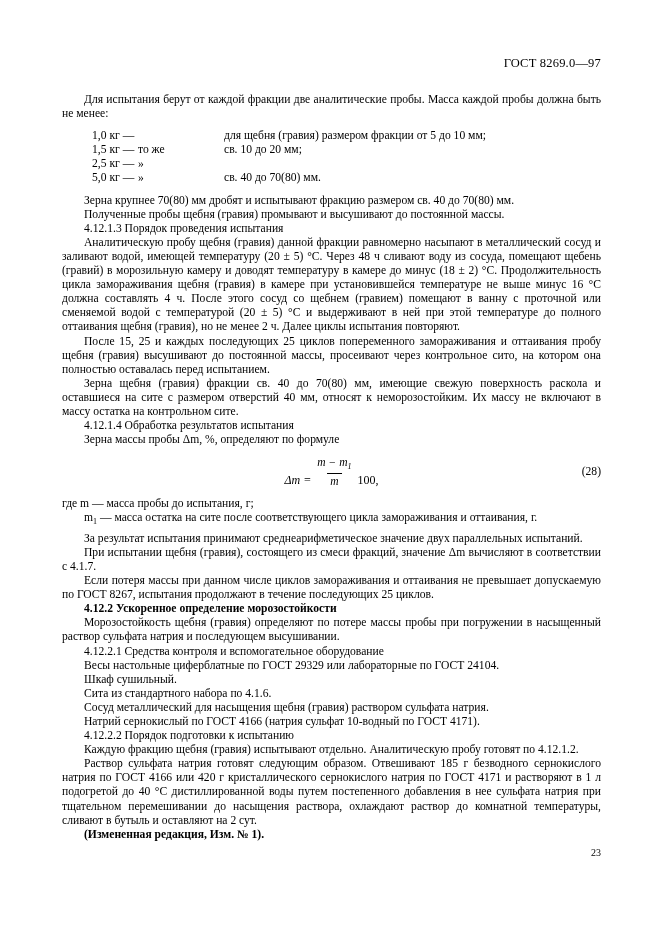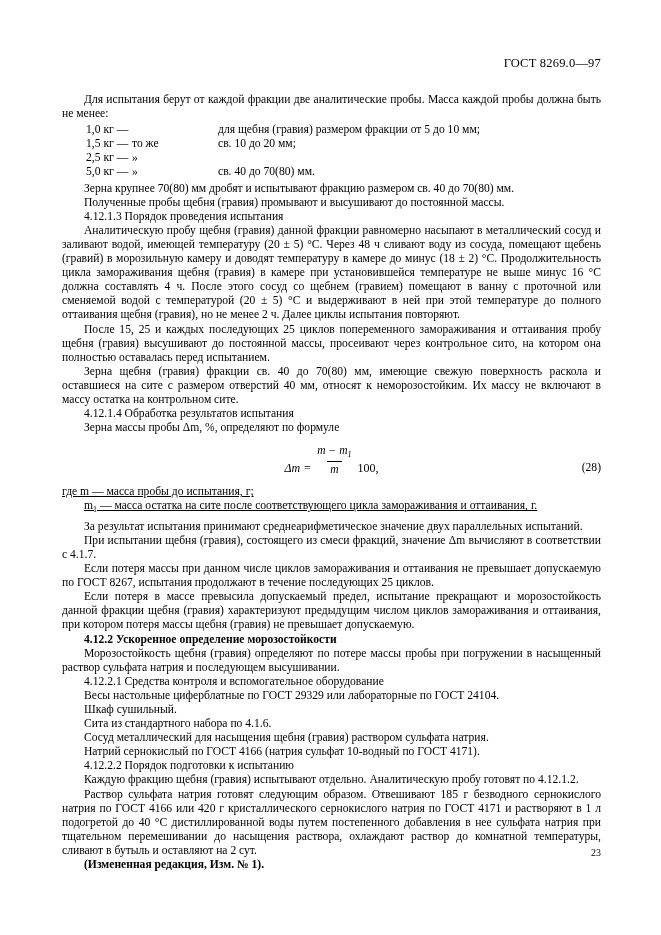--- a/index.html
+++ b/index.html
@@ -40,21 +40,21 @@
     margin: 0;
     text-indent: 0;
   }
   p.ind {
     text-indent: 22px;
   }
   .bold {
     font-weight: bold;
   }
   .dash-list {
-    margin: 2px;
+    margin: 8px;
     padding: 0;
   }
   .dash-row {
     display: flex;
     font-size: 11.6px;
     line-height: 14.1px;
   }
   .dash-row .c1 {
     width: 22px;
     flex: 0 0 22px;
@@ -104,27 +104,26 @@
     padding: 1px 3px 0 3px;
     font-size: 11.5px;
   }
   .sub {
     font-size: 8px;
     vertical-align: sub;
   }
   .eqnum {
     position: absolute;
     right: 0;
-    top: 17px;
+    top: 9px;
     font-size: 11.6px;
   }
   .where-line {
     font-size: 11.6px;
     line-height: 14.1px;
-    text-decoration: underline;
   }
   .where-line .indent-m {
     display: inline-block;
     width: 22px;
   }
   .footer {
     position: absolute;
     right: 60px;
     bottom: 36px;
     font-size: 10px;
@@ -195,21 +194,20 @@
     <div class="where-line">
       <span class="indent-m"></span><span class="it">m</span><span class="sub">1</span>
       <span>— масса остатка на сите после соответствующего цикла замораживания и оттаивания, г.</span>
     </div>
 
     <div class="gap-s"></div>
 
     <p class="ind">За результат испытания принимают среднеарифметическое значение двух параллельных испытаний.</p>
     <p class="ind">При испытании щебня (гравия), состоящего из смеси фракций, значение Δm вычисляют в соответствии с 4.1.7.</p>
     <p class="ind">Если потеря массы при данном числе циклов замораживания и оттаивания не превышает допускаемую по ГОСТ 8267, испытания продолжают в течение последующих 25 циклов.</p>
-    <p class="ind">Если потеря в массе превысила допускаемый предел, испытание прекращают и морозостойкость данной фракции щебня (гравия) характеризуют предыдущим числом циклов замораживания и оттаивания, при котором потеря массы щебня (гравия) не превышает допускаемую.</p>
     <p class="ind bold">4.12.2 Ускоренное определение морозостойкости</p>
     <p class="ind">Морозостойкость щебня (гравия) определяют по потере массы пробы при погружении в насыщенный раствор сульфата натрия и последующем высушивании.</p>
     <p class="ind">4.12.2.1 Средства контроля и вспомогательное оборудование</p>
     <p class="ind">Весы настольные циферблатные по ГОСТ 29329 или лабораторные по ГОСТ 24104.</p>
     <p class="ind">Шкаф сушильный.</p>
     <p class="ind">Сита из стандартного набора по 4.1.6.</p>
     <p class="ind">Сосуд металлический для насыщения щебня (гравия) раствором сульфата натрия.</p>
     <p class="ind">Натрий сернокислый по ГОСТ 4166 (натрия сульфат 10-водный по ГОСТ 4171).</p>
     <p class="ind">4.12.2.2 Порядок подготовки к испытанию</p>
     <p class="ind">Каждую фракцию щебня (гравия) испытывают отдельно. Аналитическую пробу готовят по 4.12.1.2.</p>

